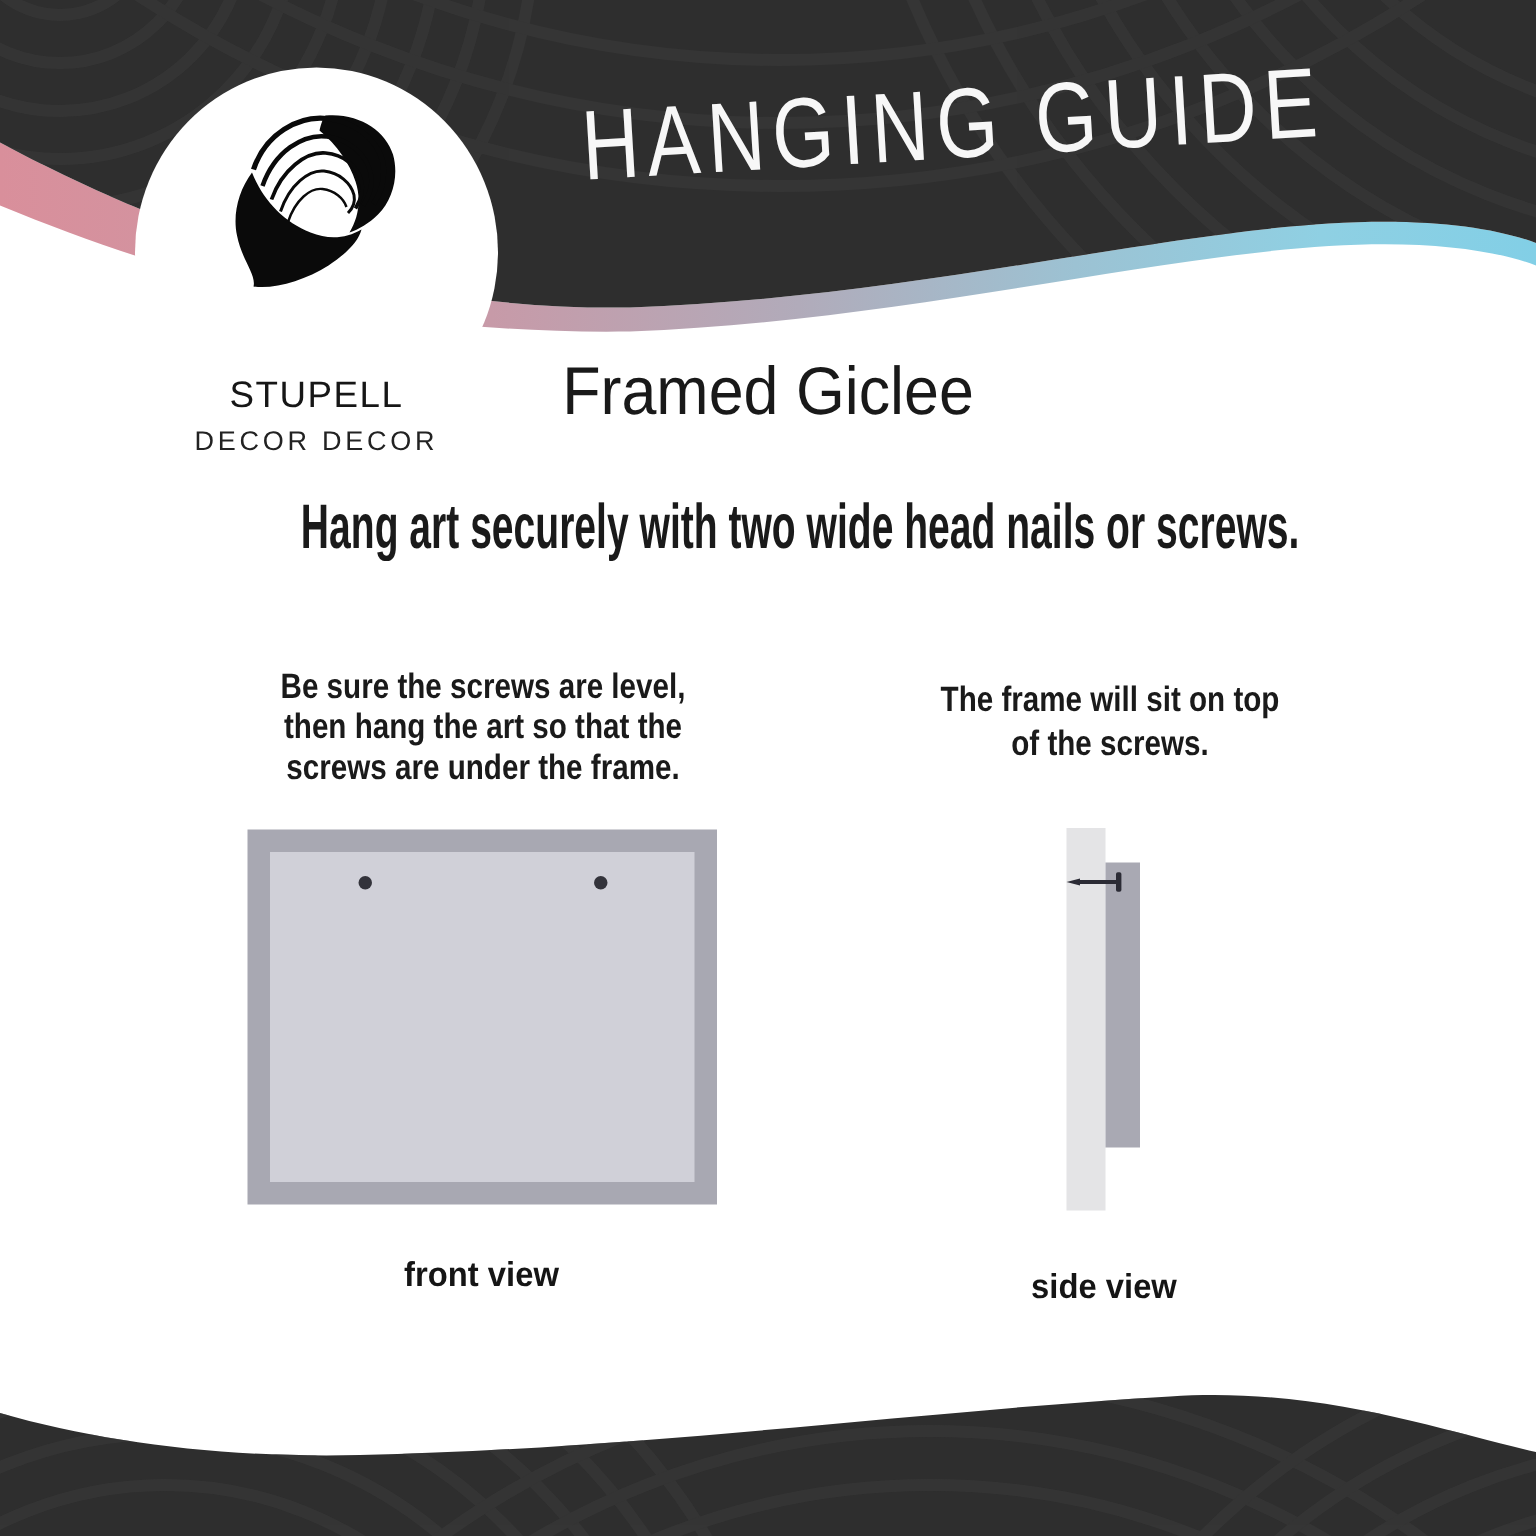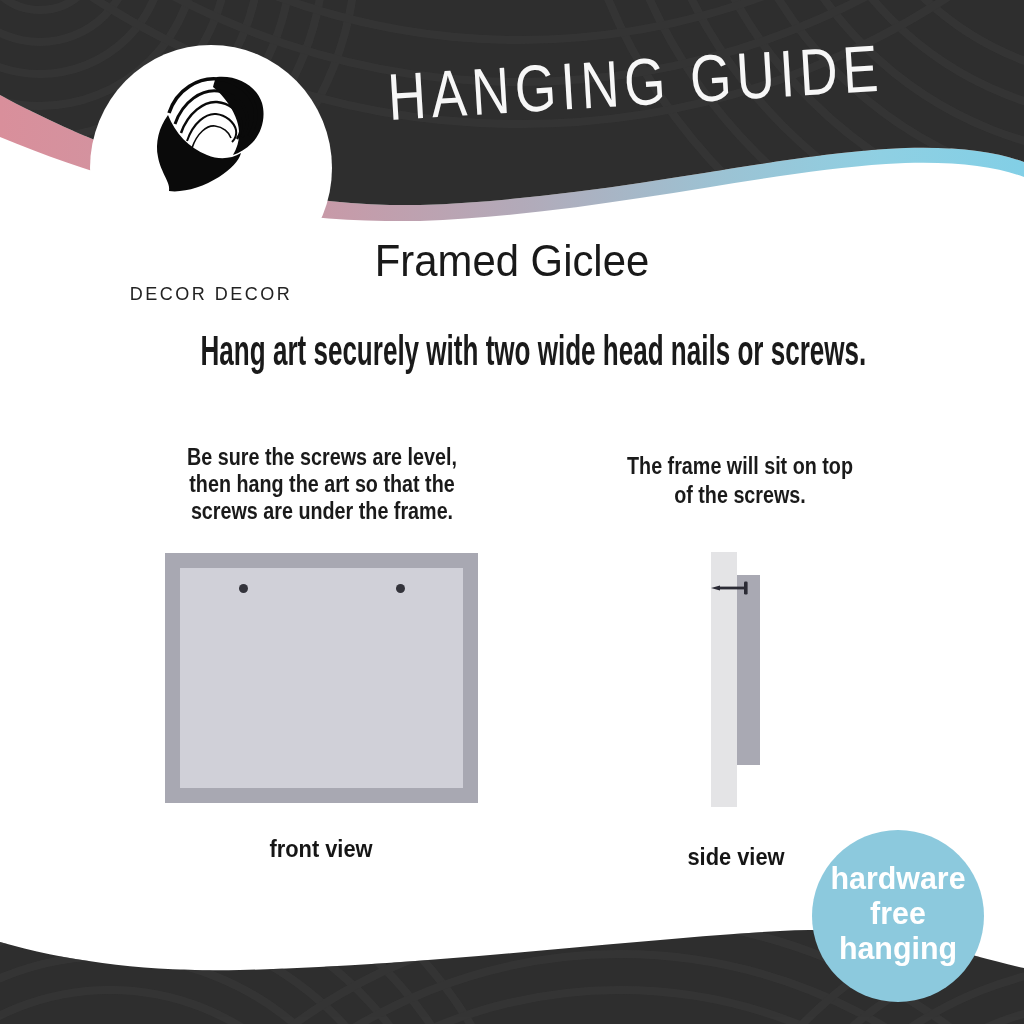--- a/index.html
+++ b/index.html
@@ -122,20 +122,21 @@
         C76,94 84,86 86,78 C76,84 64,85 52,80 C34,73 20,58 13,40 Z"></path>
 
       <g fill="none" stroke="#0a0a0a">
         <path stroke-width="3.5" d="M14,38 C22,14 44,2 63,4 C82,6 96,18 100,32 C102,42 100,52 94,61"></path>
         <path stroke-width="3" d="M20,49 C28,26 47,14 63,16 C78,18 89,28 92,40 C94,48 91,56 87,62"></path>
         <path stroke-width="2.5" d="M26,58 C33,38 49,26 62,27 C74,28 84,36 86,46 C88,53 85,59 82,64"></path>
         <path stroke-width="2" d="M32,66 C38,48 51,38 61,39 C71,40 79,47 81,55 C82,60 80,64 77,67"></path>
         <path stroke-width="1.6" d="M37,73 C42,58 52,50 60,51 C68,52 74,57 76,63"></path>
       </g>
     </svg>
+    <div class="abs brand-name">STUPELL</div>
     <div class="abs brand-sub">DECOR DECOR</div>
   </div>
 
   <div class="abs product-type">Framed Giclee</div>
   <div class="abs tagline">Hang art securely with two wide head nails or screws.</div>
 
   <div class="abs col-text col-front">
     <div>Be sure the screws are level,</div>
     <div>then hang the art so that the</div>
     <div>screws are under the frame.</div>
@@ -178,21 +179,14 @@
       <circle cx="620" cy="560" r="480"></circle>
         <circle cx="620" cy="560" r="516"></circle>
       <circle cx="620" cy="560" r="552"></circle>
       <circle cx="1120" cy="430" r="340"></circle>
         <circle cx="1120" cy="430" r="376"></circle>
       <circle cx="1120" cy="430" r="412"></circle>
         <circle cx="1120" cy="430" r="448"></circle>
     </g>
   </svg>
 
-  <div class="abs badge">
-    <div class="badge-text">
-      <div>hardware</div>
-      <div>free</div>
-      <div>hanging</div>
-    </div>
-  </div>
 
 </div>
 
 </body></html>

